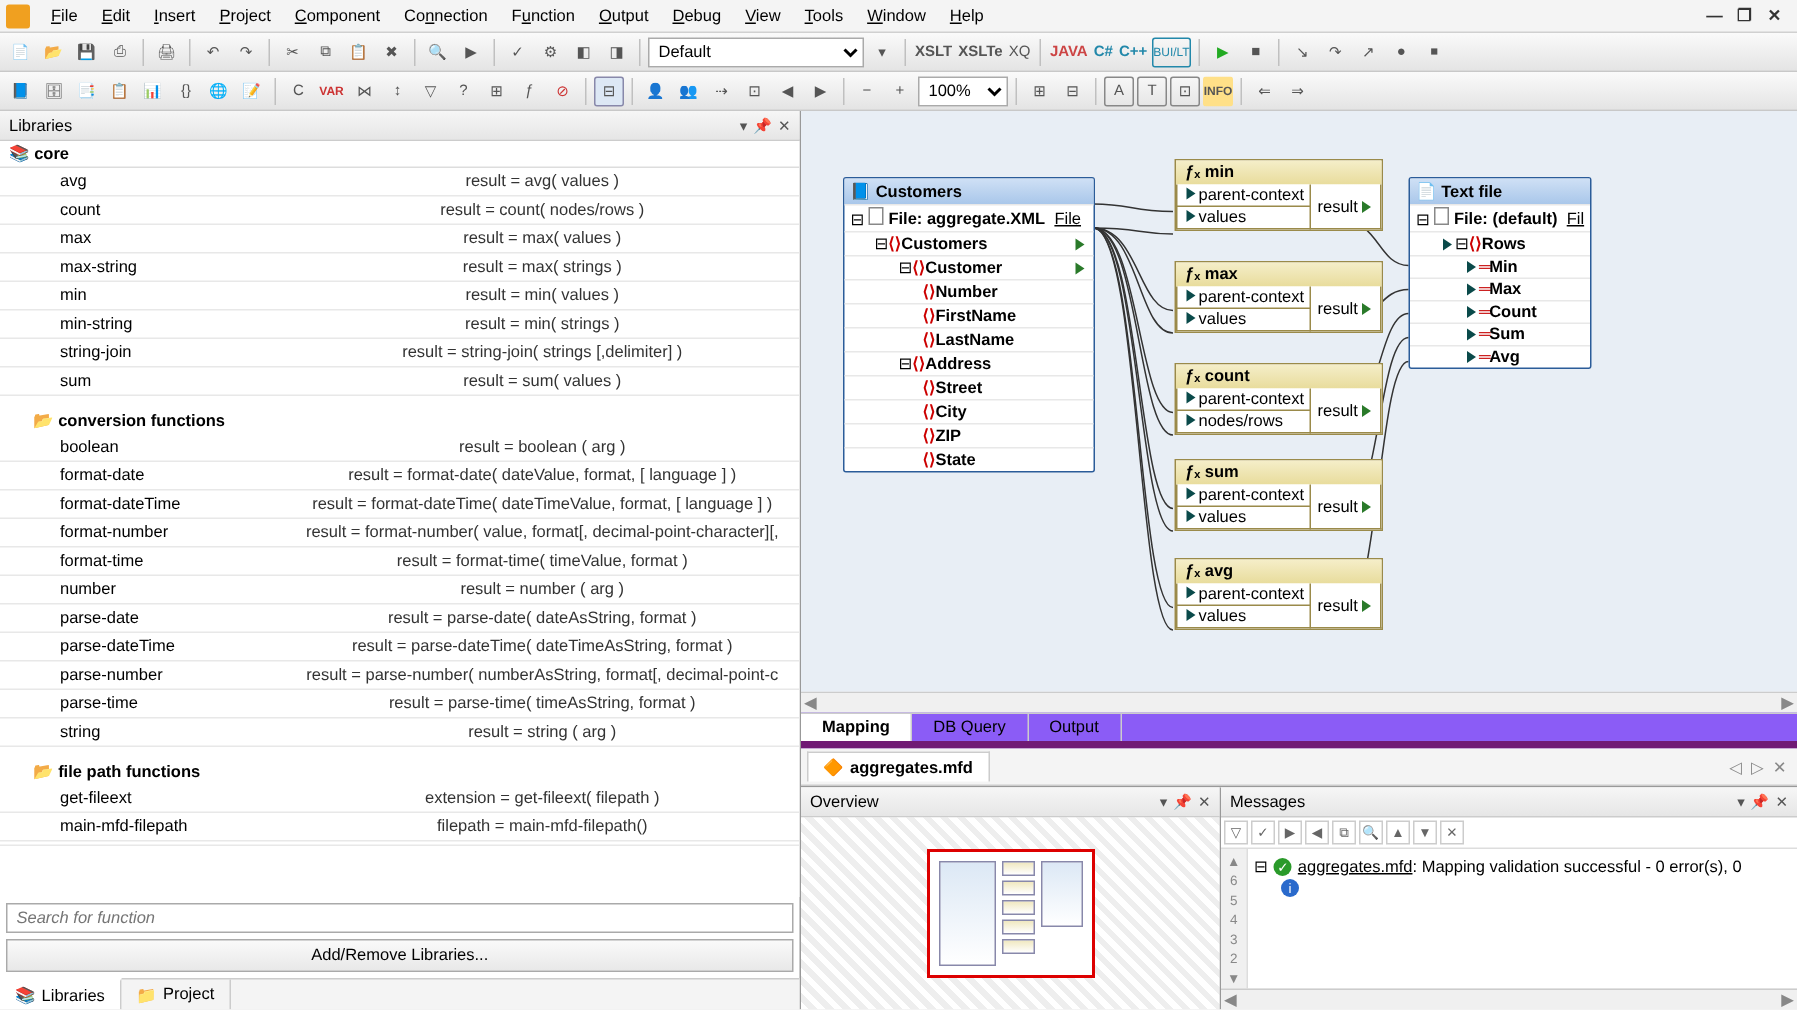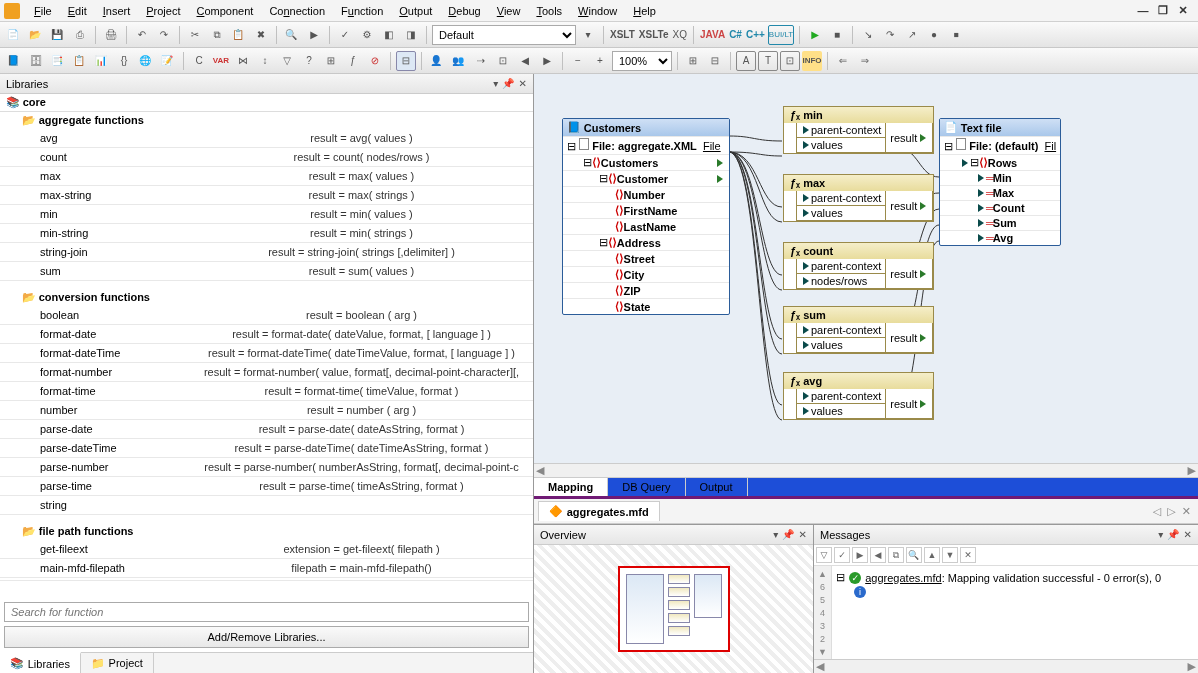--- a/index.html
+++ b/index.html
@@ -32,30 +32,30 @@
 .bottab { padding: 3px 10px; border-right: 1px solid #ccc; cursor:pointer; display:flex; align-items:center; gap:4px;}
 .bottab.active { background: #fff; border-top: 2px solid #fff; margin-top:-1px;}
 .rightpane { flex: 1; display: flex; flex-direction: column; background: #fff; }
 .canvas { flex: 1; background: #e8eef5; position: relative; overflow: hidden; }
 .canvas svg { position:absolute; inset:0; width:100%; height:100%; pointer-events:none;}
 .compbox { position: absolute; background: #fff; border: 1px solid #2b5c99; border-radius: 2px; }
 .compbox .chdr { background: linear-gradient(#cfe0f5,#a9c7ea); padding: 2px 4px; font-weight: bold; display:flex; align-items:center;}
 .compbox .crow { padding: 1px 4px 1px 4px; display:flex; align-items:center; white-space:nowrap; border-top:1px solid #e8e8e8;}
 .funcbox { position:absolute; border:1px solid #9a8a4a; background:#fff; }
 .funcbox .fhdr { background: linear-gradient(#f5eec9,#e8dc9c); padding: 2px 6px; font-weight:bold; display:flex; align-items:center; gap:3px;text-align:center;}
-.funcbox .frow { display:flex;padding-left:12px; }
+.funcbox .frow { display:flex; }
 .funcbox .fin { border:1px solid #9a8a4a; border-top:none; padding:1px 4px; background:#fff;}
 .funcbox .fout { border:1px solid #9a8a4a; border-top:none; border-left:none; padding:1px 4px; background:#fff; display:flex; align-items:center;}
 .tri { width:0;height:0;border-top:4px solid transparent;border-bottom:4px solid transparent;display:inline-block;margin:0 2px;}
 .tri-r{border-left:6px solid #2a7a2a;}
 .tri-r-dk{border-left:6px solid #0a4a4a;}
 .icn-elem{color:#c00;font-weight:bold;}
 .icn-page{ width:10px;height:12px;border:1px solid #888;background:#fff;display:inline-block;margin-right:3px;}
 .icn-eq{color:#c22;font-weight:bold;letter-spacing:-1px;}
-.maptabs { display:flex; background:#1d4ed8; border-top:1px solid #ccc; border-bottom:3px solid #701a75;}
+.maptabs { display:flex; background:#8b5cf6; border-top:1px solid #ccc; border-bottom:5px solid #701a75;}
 .maptab { padding:3px 14px; border-right:1px solid #ccc; cursor:pointer;}
 .maptab.active{background:#fff; font-weight:bold;}
 .filetabs { display:flex; align-items:center; background:#f4f4f4; border-bottom:1px solid #ccc; padding:2px 4px;}
 .filetab { padding:3px 10px; background:#fff; border:1px solid #ccc; border-bottom:none; display:flex; align-items:center; gap:4px;}
 .filetabs .spacer{flex:1;}
 .filetabs .nav span{padding:0 3px;color:#888;cursor:pointer;}
 .bottompanes { display:flex; flex:0 0 130px; border-top:1px solid #999;}
 .ovpane { width:280px; border-right:1px solid #999; display:flex; flex-direction:column; background:#fff;}
 .ovcanvas { flex:1; background: repeating-linear-gradient(45deg,#fff,#fff 4px,#eee 4px,#eee 8px); display:flex; align-items:center; justify-content:center;}
 .ovinner { border:2px solid #d00; padding:6px; background:#fff; display:flex; gap:4px; align-items:flex-start;}
@@ -197,21 +197,20 @@
     <div class="pane-title">
       <span>Libraries</span>
       <div class="pane-ctrls">
         <span>▾</span>
         <span>📌</span>
         <span>✕</span>
       </div>
     </div>
     <div class="libcontent" id="libcontent">
         <div class="libheader">📚 core</div>
-        <div class="groupheader">📂 aggregate functions</div>
         <div class="funcrow">
           <span class="fname">avg</span>
           <span class="fdesc">result = avg( values )</span>
         </div>
         <div class="funcrow">
           <span class="fname">count</span>
           <span class="fdesc">result = count( nodes/rows )</span>
         </div>
         <div class="funcrow">
           <span class="fname">max</span>
@@ -274,20 +273,21 @@
         <div class="funcrow">
           <span class="fname">parse-number</span>
           <span class="fdesc">result = parse-number( numberAsString, format[, decimal-point-c</span>
         </div>
         <div class="funcrow">
           <span class="fname">parse-time</span>
           <span class="fdesc">result = parse-time( timeAsString, format )</span>
         </div>
         <div class="funcrow">
           <span class="fname">string</span>
+          <span class="fdesc">result = string ( arg )</span>
         </div>
         <div style="height:8px"></div>
         <div class="groupheader">📂 file path functions</div>
         <div class="funcrow">
           <span class="fname">get-fileext</span>
           <span class="fdesc">extension = get-fileext( filepath )</span>
         </div>
         <div class="funcrow">
           <span class="fname">main-mfd-filepath</span>
           <span class="fdesc">filepath = main-mfd-filepath()</span>

